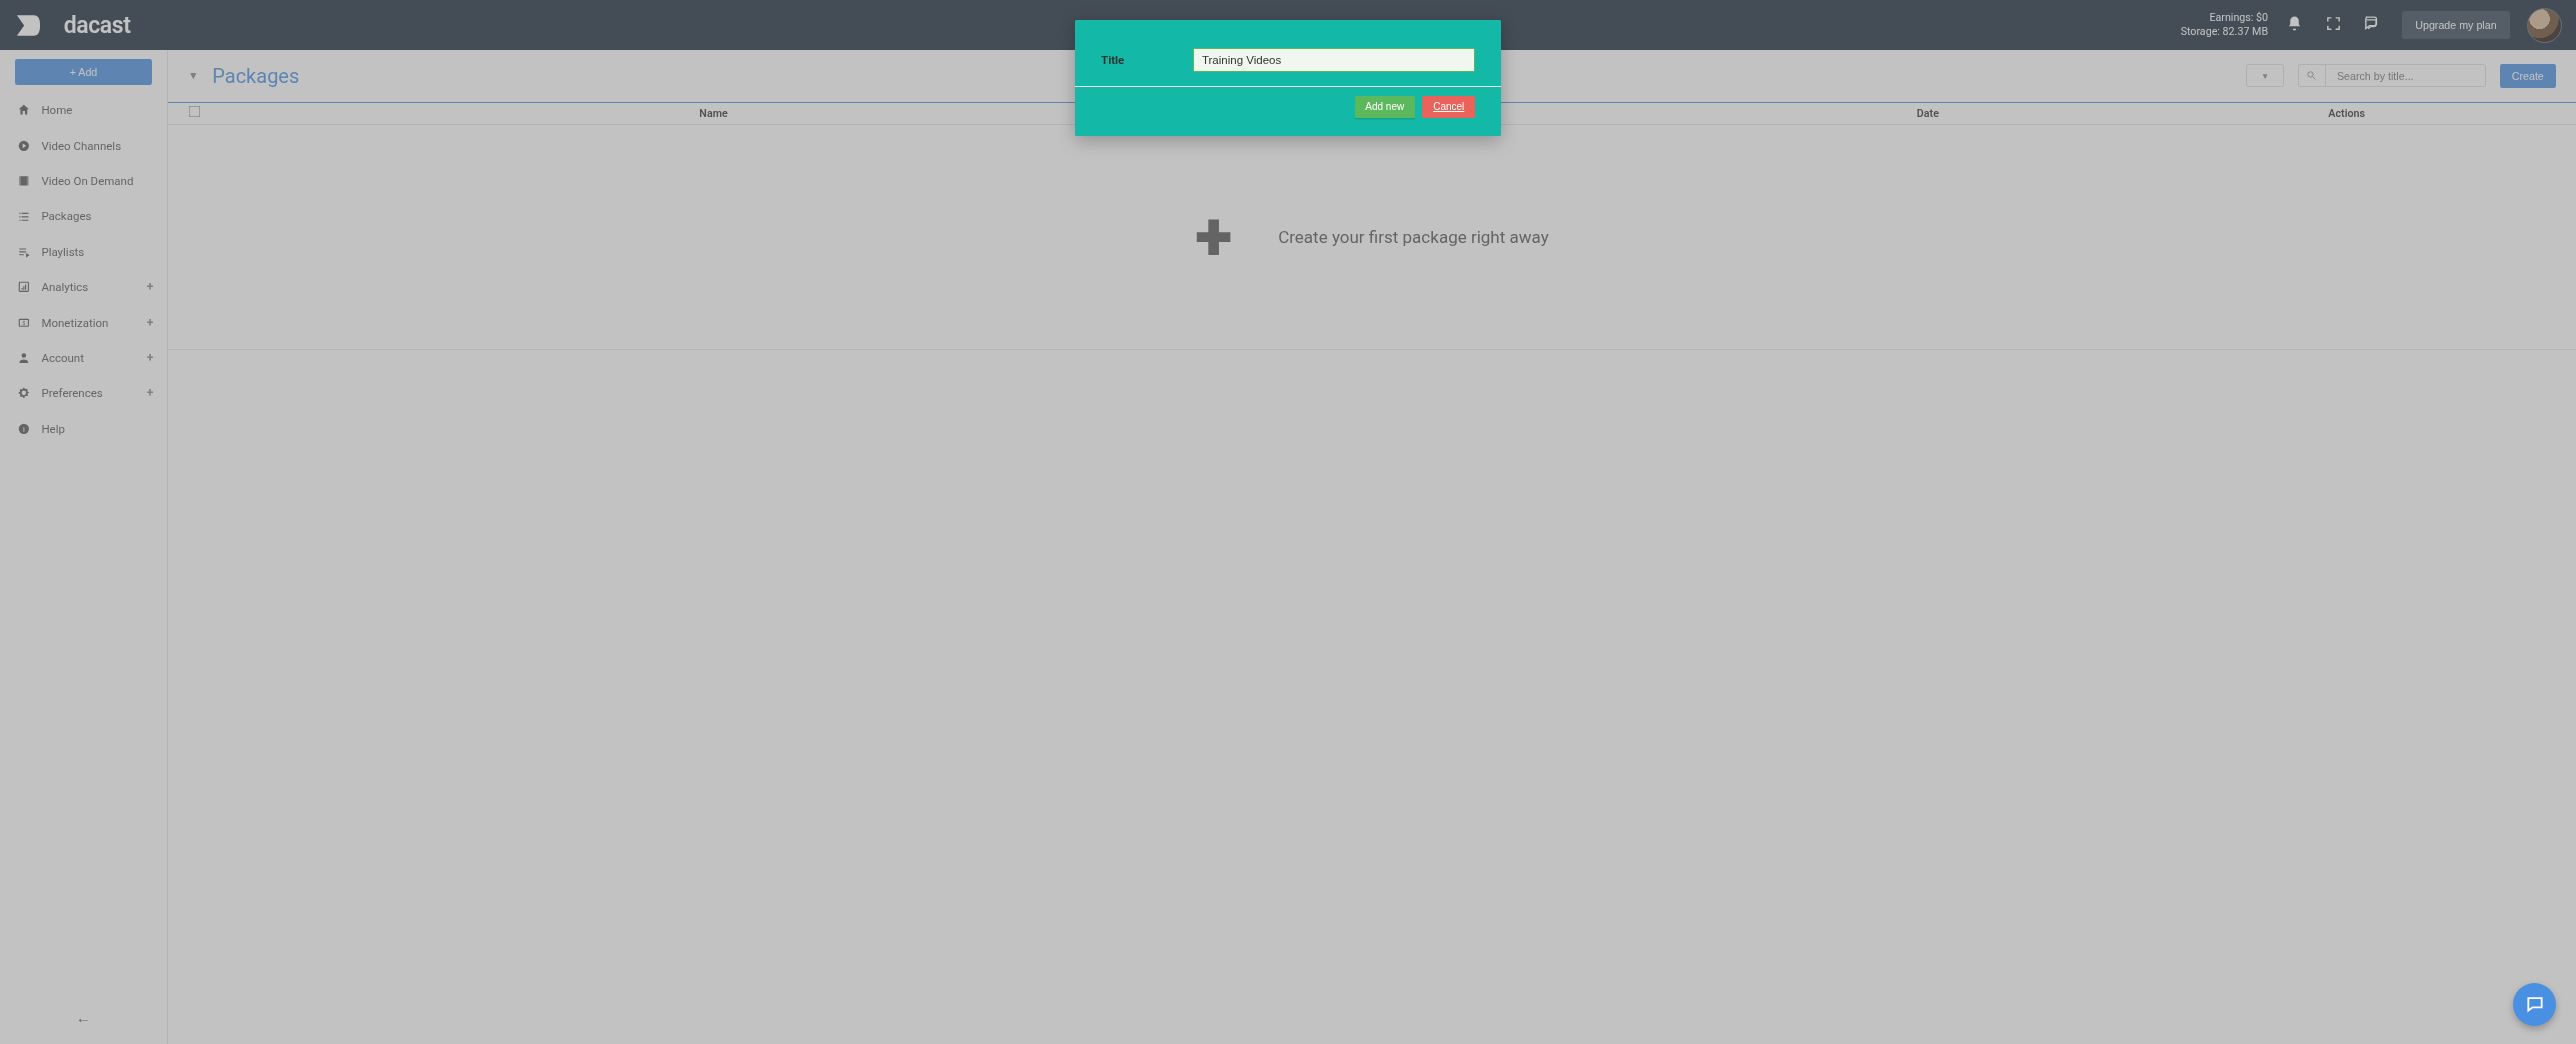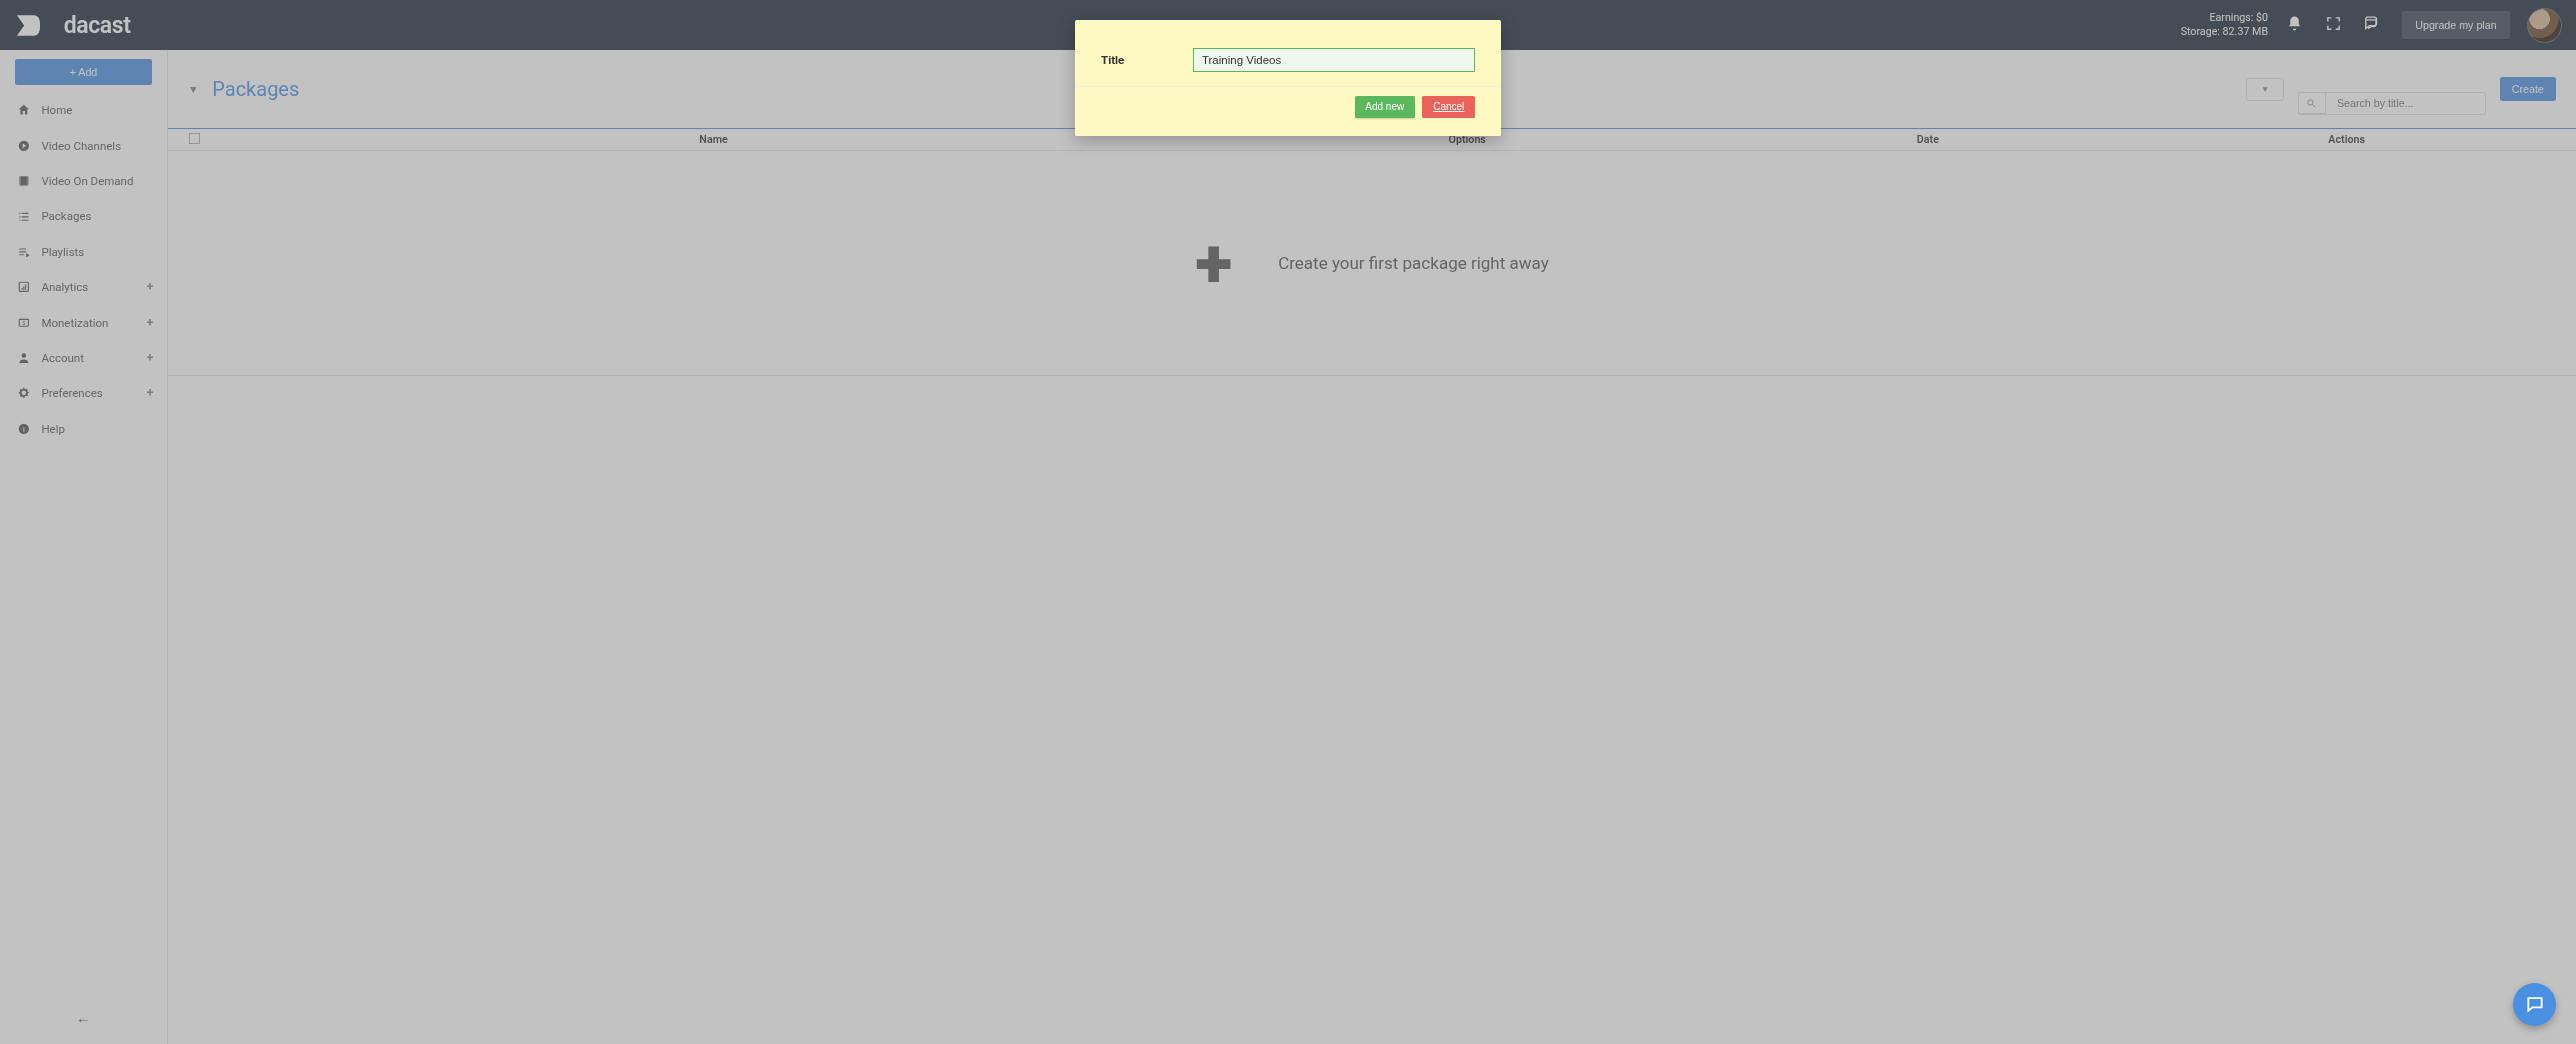--- a/index.html
+++ b/index.html
@@ -94,21 +94,20 @@
     font-size:8.4px;
   }
   .search-wrap {
     display:flex; align-items:center; gap:7.6px;
     border:0.8px solid #ddd;
     border-radius:2.3px;
     height:23px;
     padding:0 7.6px;
     width:188px;
     position:relative;
-    margin-top:28px;
   }
   .search-magnifier {
     position:absolute;
     left:-0.8px;
     top:-0.8px;
     bottom:-0.8px;
     width:27.5px;
     display:flex;
     align-items:center;
     justify-content:center;
@@ -171,21 +170,21 @@
   .overlay {
     position:fixed; inset:0;
     background:rgba(120,120,120,0.45);
     display:flex;
     justify-content:center;
     align-items:flex-start;
   }
   .modal {
     margin-top:20px;
     width:426px;
-    background:#fef9c3;
+    background:#14b8a6;
     border-radius:1.5px;
     box-shadow:0 4.6px 18.3px rgba(0,0,0,0.25);
   }
   .modal-body {
     padding:27.5px 26px 13.7px 26px;
     display:flex;
     align-items:center;
     gap:69px;
     border-bottom:0.8px solid #eee;
   }

